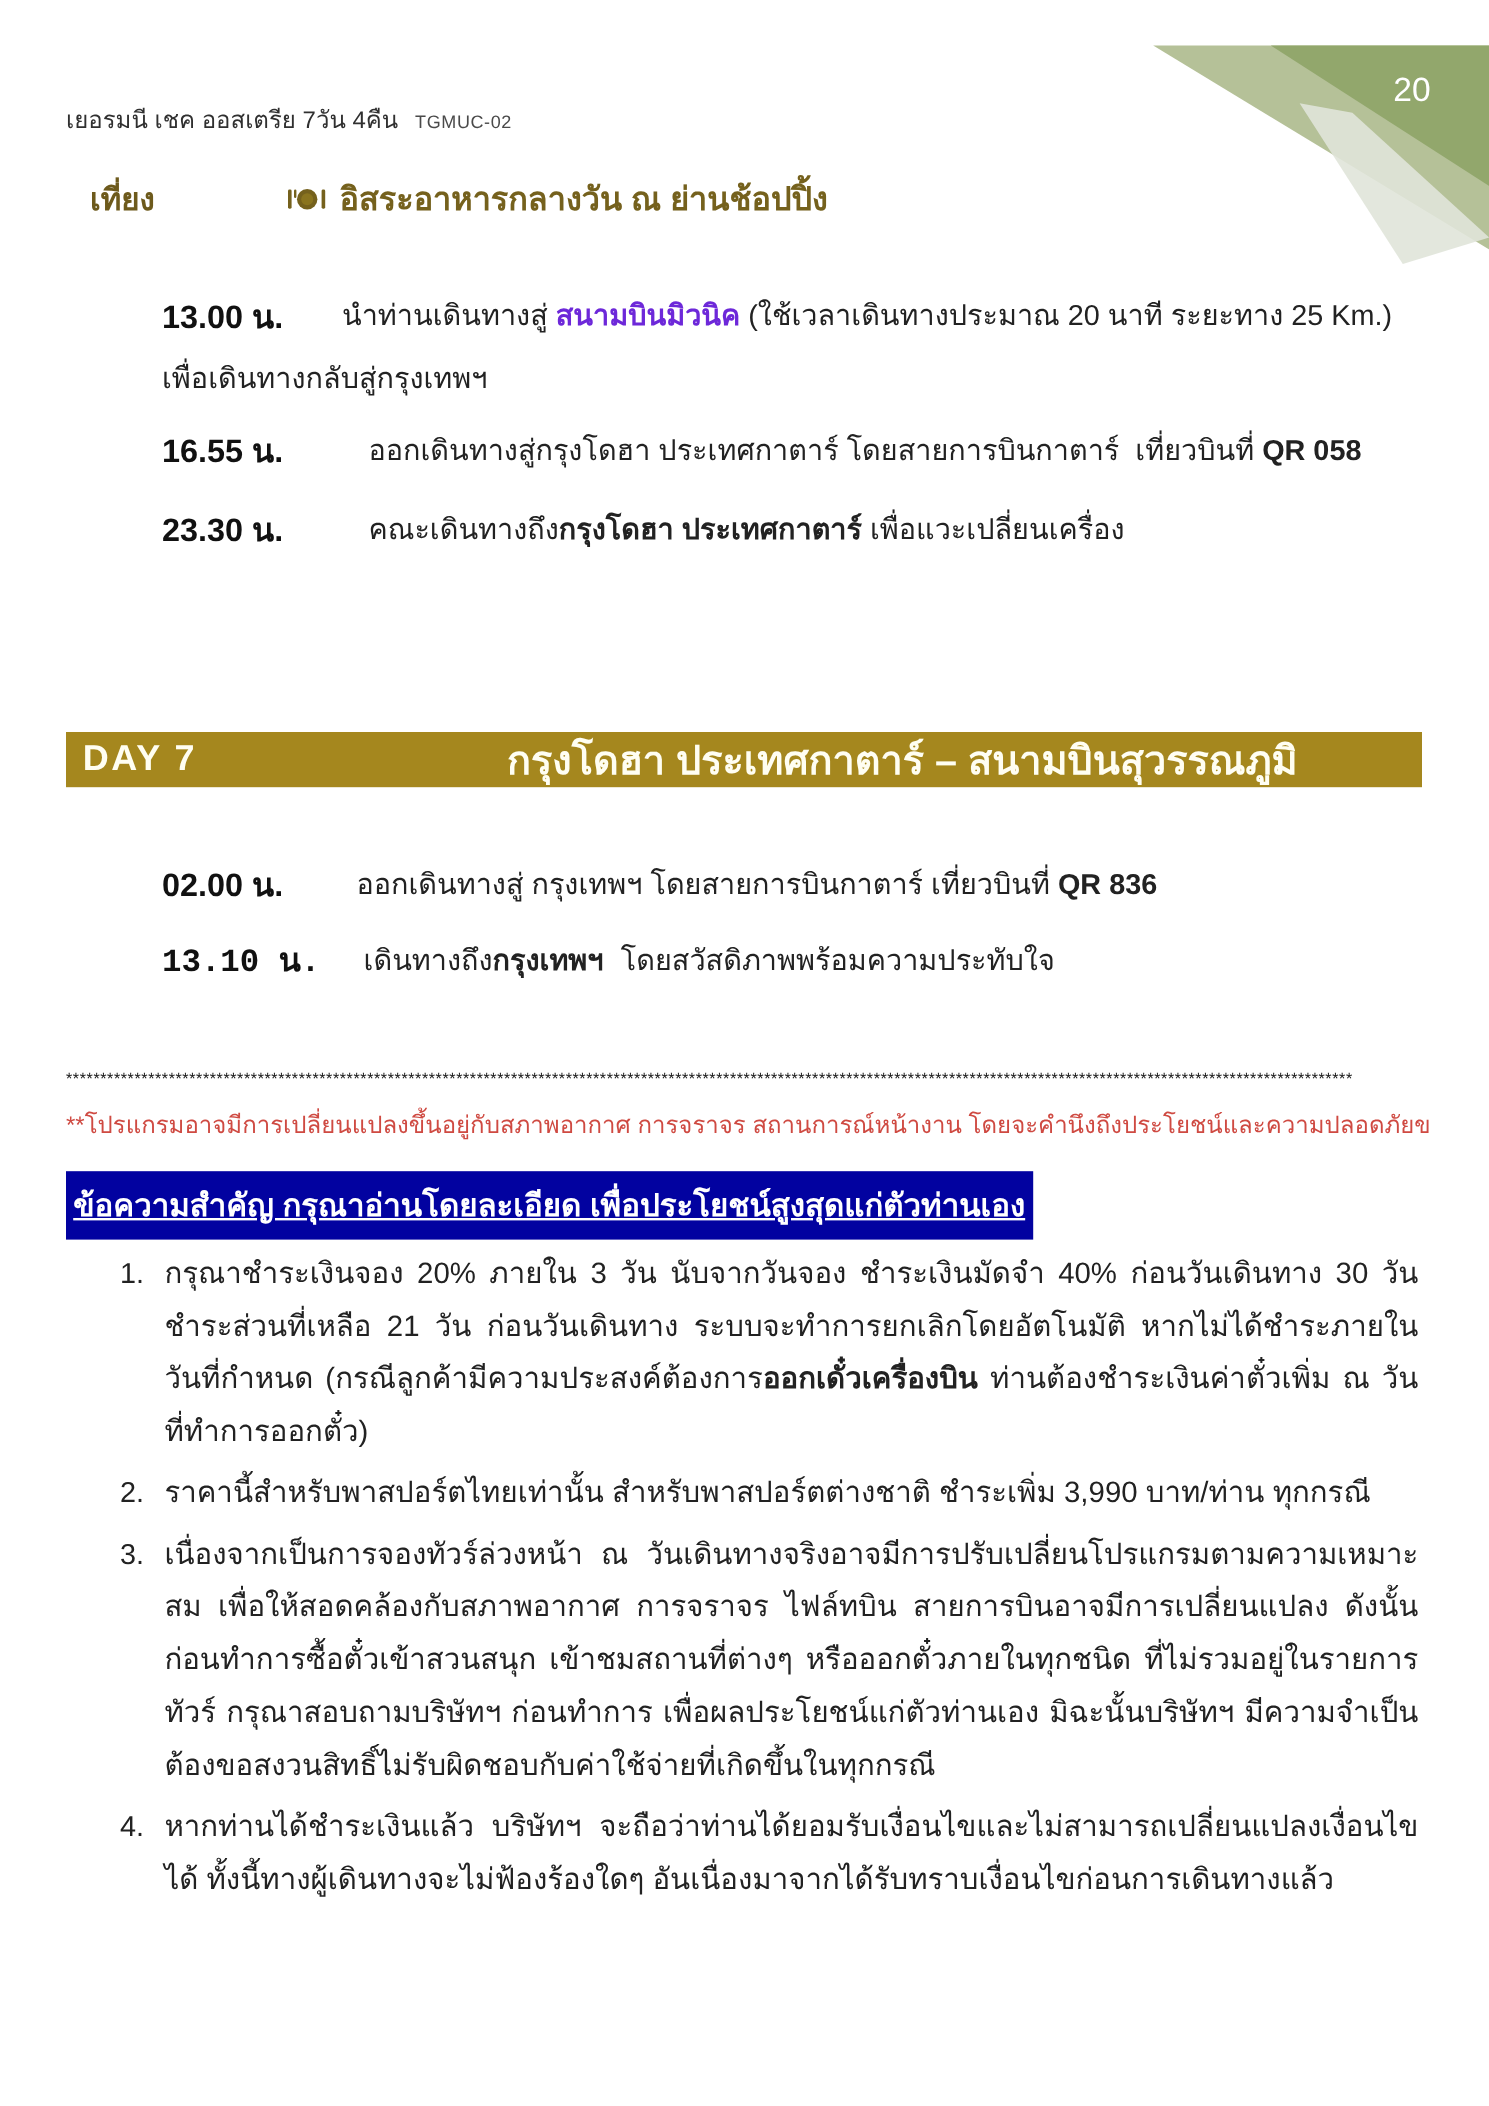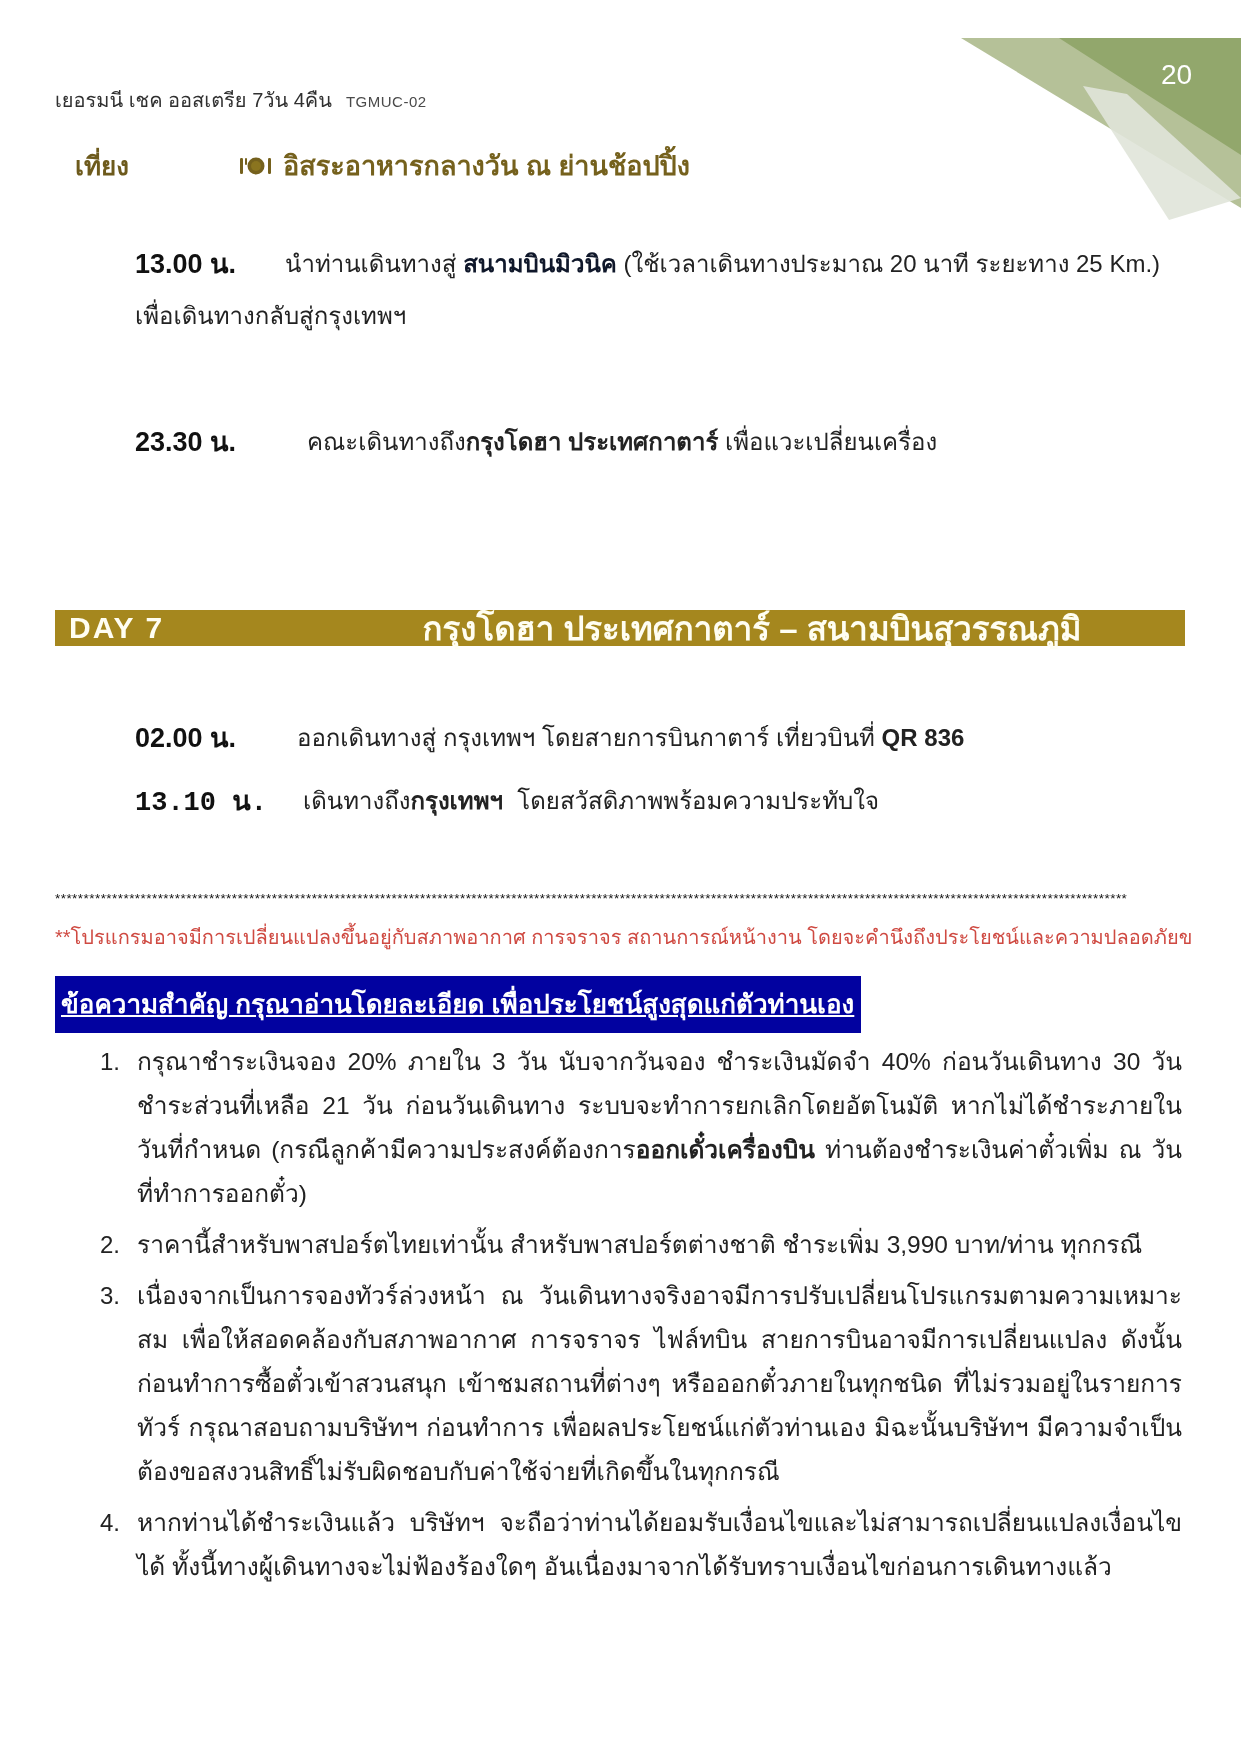--- a/index.html
+++ b/index.html
@@ -31,21 +31,21 @@
   .row2{top:350px;}
   .row2 .sched-text{text-indent:172px;}
   .row3{top:416px;}
   .row3 .sched-text{text-indent:172px;}
   .row4{top:712px;}
   .row4 .sched-text{text-indent:162px;}
   .row5{top:777px;font-family:Liberation Mono, monospace;}
   .row5 .sched-text{text-indent:168px;}
   
   .day-banner{
-    position:absolute;left:55px;top:610px;width:1130px;height:36px;
+    position:absolute;left:55px;top:610px;width:1130px;height:46px;
     background:#a5871e;color:#fffef2;display:flex;align-items:center;
   }
   .day-label{width:280px;padding-left:14px;font-size:30px;font-weight:700;letter-spacing:2px;white-space:nowrap;}
   .day-title{flex:1;text-align:center;font-size:33px;font-weight:700;padding-right:30px;white-space:nowrap;}
   
   .asterisks{position:absolute;left:55px;top:891px;width:1132px;overflow:hidden;
     white-space:nowrap;font-size:13.5px;letter-spacing:.45px;color:#141414;}
   .red-note{position:absolute;left:55px;top:921px;width:1136px;font-size:20px;
     color:#cf4a42;white-space:nowrap;overflow:hidden;}
   
@@ -89,22 +89,26 @@
         <circle cx="19" cy="12" r="8.5" fill="#75611d"></circle>
         <circle cx="19" cy="12" r="5" fill="#8a741f"></circle>
         <rect x="31" y="4" width="3" height="16" rx="1.2" fill="#75611d"></rect>
       </svg>
     </span>
     <span class="lunch-text">อิสระอาหารกลางวัน ณ ย่านช้อปปิ้ง</span>
   </div>
 
   <div class="sched-row row1">
     <span class="sched-time">13.00 น.</span>
-    <p class="sched-text"><span>นำท่านเดินทางสู่ </span><span class="b" style="color: #0f172a;">สนามบินมิวนิค</span><span> (ใช้เวลาเดินทางประมาณ 20 นาที ระยะทาง 25 Km.)
+    <p class="sched-text"><span>นำท่านเดินทางสู่ </span><span class="b" style="color: #6d28d9;">สนามบินมิวนิค</span><span> (ใช้เวลาเดินทางประมาณ 20 นาที ระยะทาง 25 Km.)
 เพื่อเดินทางกลับสู่กรุงเทพฯ</span></p>
+  </div>
+  <div class="sched-row row2">
+    <span class="sched-time">16.55 น.</span>
+    <p class="sched-text"><span>ออกเดินทางสู่กรุงโดฮา ประเทศกาตาร์ โดยสายการบินกาตาร์  เที่ยวบินที่ </span><span class="b">QR 058</span></p>
   </div>
   <div class="sched-row row3">
     <span class="sched-time">23.30 น.</span>
     <p class="sched-text"><span>คณะเดินทางถึง</span><span class="b">กรุงโดฮา ประเทศกาตาร์</span><span> เพื่อแวะเปลี่ยนเครื่อง</span></p>
   </div>
 
   <div class="day-banner">
     <span class="day-label">DAY 7</span>
     <span class="day-title">กรุงโดฮา ประเทศกาตาร์ – สนามบินสุวรรณภูมิ</span>
   </div>

